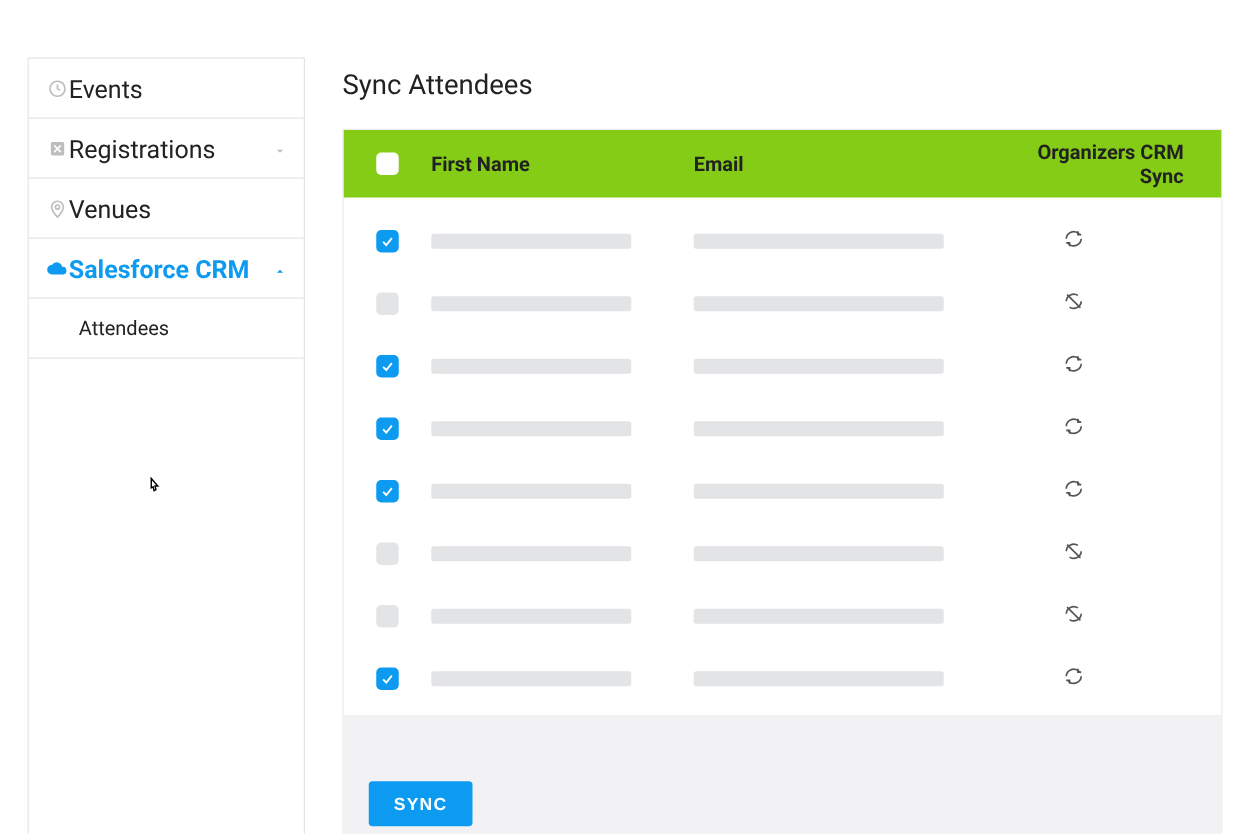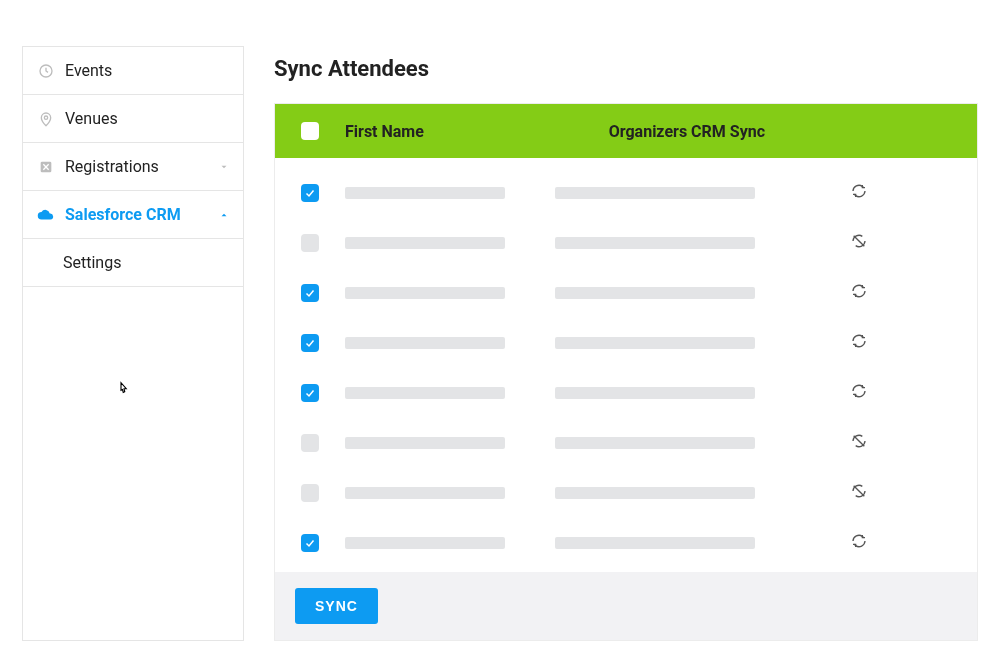--- a/index.html
+++ b/index.html
@@ -21,24 +21,23 @@
   .sidebar {
     width: 222px;
     border: 1px solid #e5e5e5;
   }
   .nav-item {
     display: flex;
     align-items: center;
     height: 48px;
     padding: 0 14px;
     border-bottom: 1px solid #e5e5e5;
-    font-size: 16px;
+    font-size: 20px;
     color: #222;
     cursor: pointer;
-    gap: 10px;
     position: relative;
   }
   .nav-item .icon { width: 18px; height: 18px; display:flex; align-items:center; justify-content:center; color:#bdbdbd; }
   .nav-item.active-parent { color: #0d9bf2; font-weight: 700; justify-content: flex-end; }
   .nav-item.active-parent .icon { color:#0d9bf2; }
   .nav-item .chev { margin-left:auto; color:#bdbdbd; }
   .nav-item.active-parent .chev { color:#0d9bf2; }
   .sub-item {
     display:flex;
     align-items:center;
@@ -61,21 +60,21 @@
     top:0;
     bottom:0;
     width:4px;
     background:#0d9bf2;
   }
   .sub-item.last { border-bottom:none; }
   
   .main { flex:1; }
   .page-title {
     font-size: 22px;
-    font-weight: 700;
+    font-weight: 400;
     margin: 10px 0 22px 0;
   }
   .panel {
     border: 1px solid #ececec;
     background:#fff;
   }
   .thead {
     display:grid;
     grid-template-columns: 70px 210px 240px 1fr;
     align-items:center;
@@ -121,20 +120,21 @@
   .sync-btn {
     background:#0d9bf2;
     color:#fff;
     border:none;
     padding:10px 20px;
     font-weight:700;
     letter-spacing:1px;
     font-size:14px;
     border-radius:3px;
     cursor:pointer;
+    margin-top:37px;
   }
   
   .cursor {
     position:absolute;
     left:115px;
     top:380px;
     pointer-events:none;
   }
 </style>
 </head>
@@ -149,73 +149,74 @@
             <circle cx="12" cy="12" r="9"></circle>
             <path d="M12 7v5l3 2"></path>
           </svg>
       </span>
       <span>Events</span>
     </div>
 
 
     <div class="nav-item">
       <span class="icon">
-        <svg width="16" height="16" viewBox="0 0 24 24" fill="none" stroke="currentColor" stroke-width="2">
-            <path d="M12 22s7-7 7-12a7 7 0 10-14 0c0 5 7 12 7 12z"></path>
-            <circle cx="12" cy="10" r="2.5"></circle>
-          </svg>
-      </span>
-      <span>Venues</span>
-    </div>
-
-    <div class="nav-item">
-      <span class="icon">
         <svg width="16" height="16" viewBox="0 0 24 24" fill="currentColor">
             <rect x="4" y="4" width="16" height="16" rx="2"></rect>
             <path d="M8 8l8 8M16 8l-8 8" stroke="#fff" stroke-width="2"></path>
           </svg>
       </span>
       <span>Registrations</span>
       <span class="chev">
         <svg width="10" height="10" viewBox="0 0 24 24" fill="currentColor">
             <path d="M6 9l6 6 6-6z"></path>
           </svg>
       </span>
     </div>
 
+    <div class="nav-item">
+      <span class="icon">
+        <svg width="16" height="16" viewBox="0 0 24 24" fill="none" stroke="currentColor" stroke-width="2">
+            <path d="M12 22s7-7 7-12a7 7 0 10-14 0c0 5 7 12 7 12z"></path>
+            <circle cx="12" cy="10" r="2.5"></circle>
+          </svg>
+      </span>
+      <span>Venues</span>
+    </div>
+
     <div class="nav-item active-parent">
       <span class="icon">
         <svg width="18" height="18" viewBox="0 0 24 24" fill="currentColor">
             <path d="M6 18a5 5 0 010-10 6 6 0 0111 2 4 4 0 011 8H6z"></path>
           </svg>
       </span>
       <span>Salesforce CRM</span>
       <span class="chev">
         <svg width="10" height="10" viewBox="0 0 24 24" fill="currentColor">
             <path d="M6 15l6-6 6 6z"></path>
           </svg>
       </span>
     </div>
 
     <div class="sub-item">
-      <span>Settings</span>
+      <span>Attendees</span>
     </div>
 
 
   </nav>
 
   <main class="main">
     <h1 class="page-title">Sync Attendees</h1>
 
     <div class="panel">
       <div class="thead">
         <div class="th-check">
           <span class="cb header-cb"></span>
         </div>
         <div>First Name</div>
+        <div>Email</div>
         <div class="th-sync">Organizers CRM Sync</div>
       </div>
 
       <div class="rows" id="rows">
           <div class="row">
             <div class="cell-check">
               <span class="cb checked">
                 <svg width="12" height="12" viewBox="0 0 24 24" fill="none" stroke-width="3">
                   <polyline points="5 13 10 18 19 7"></polyline>
                 </svg>

